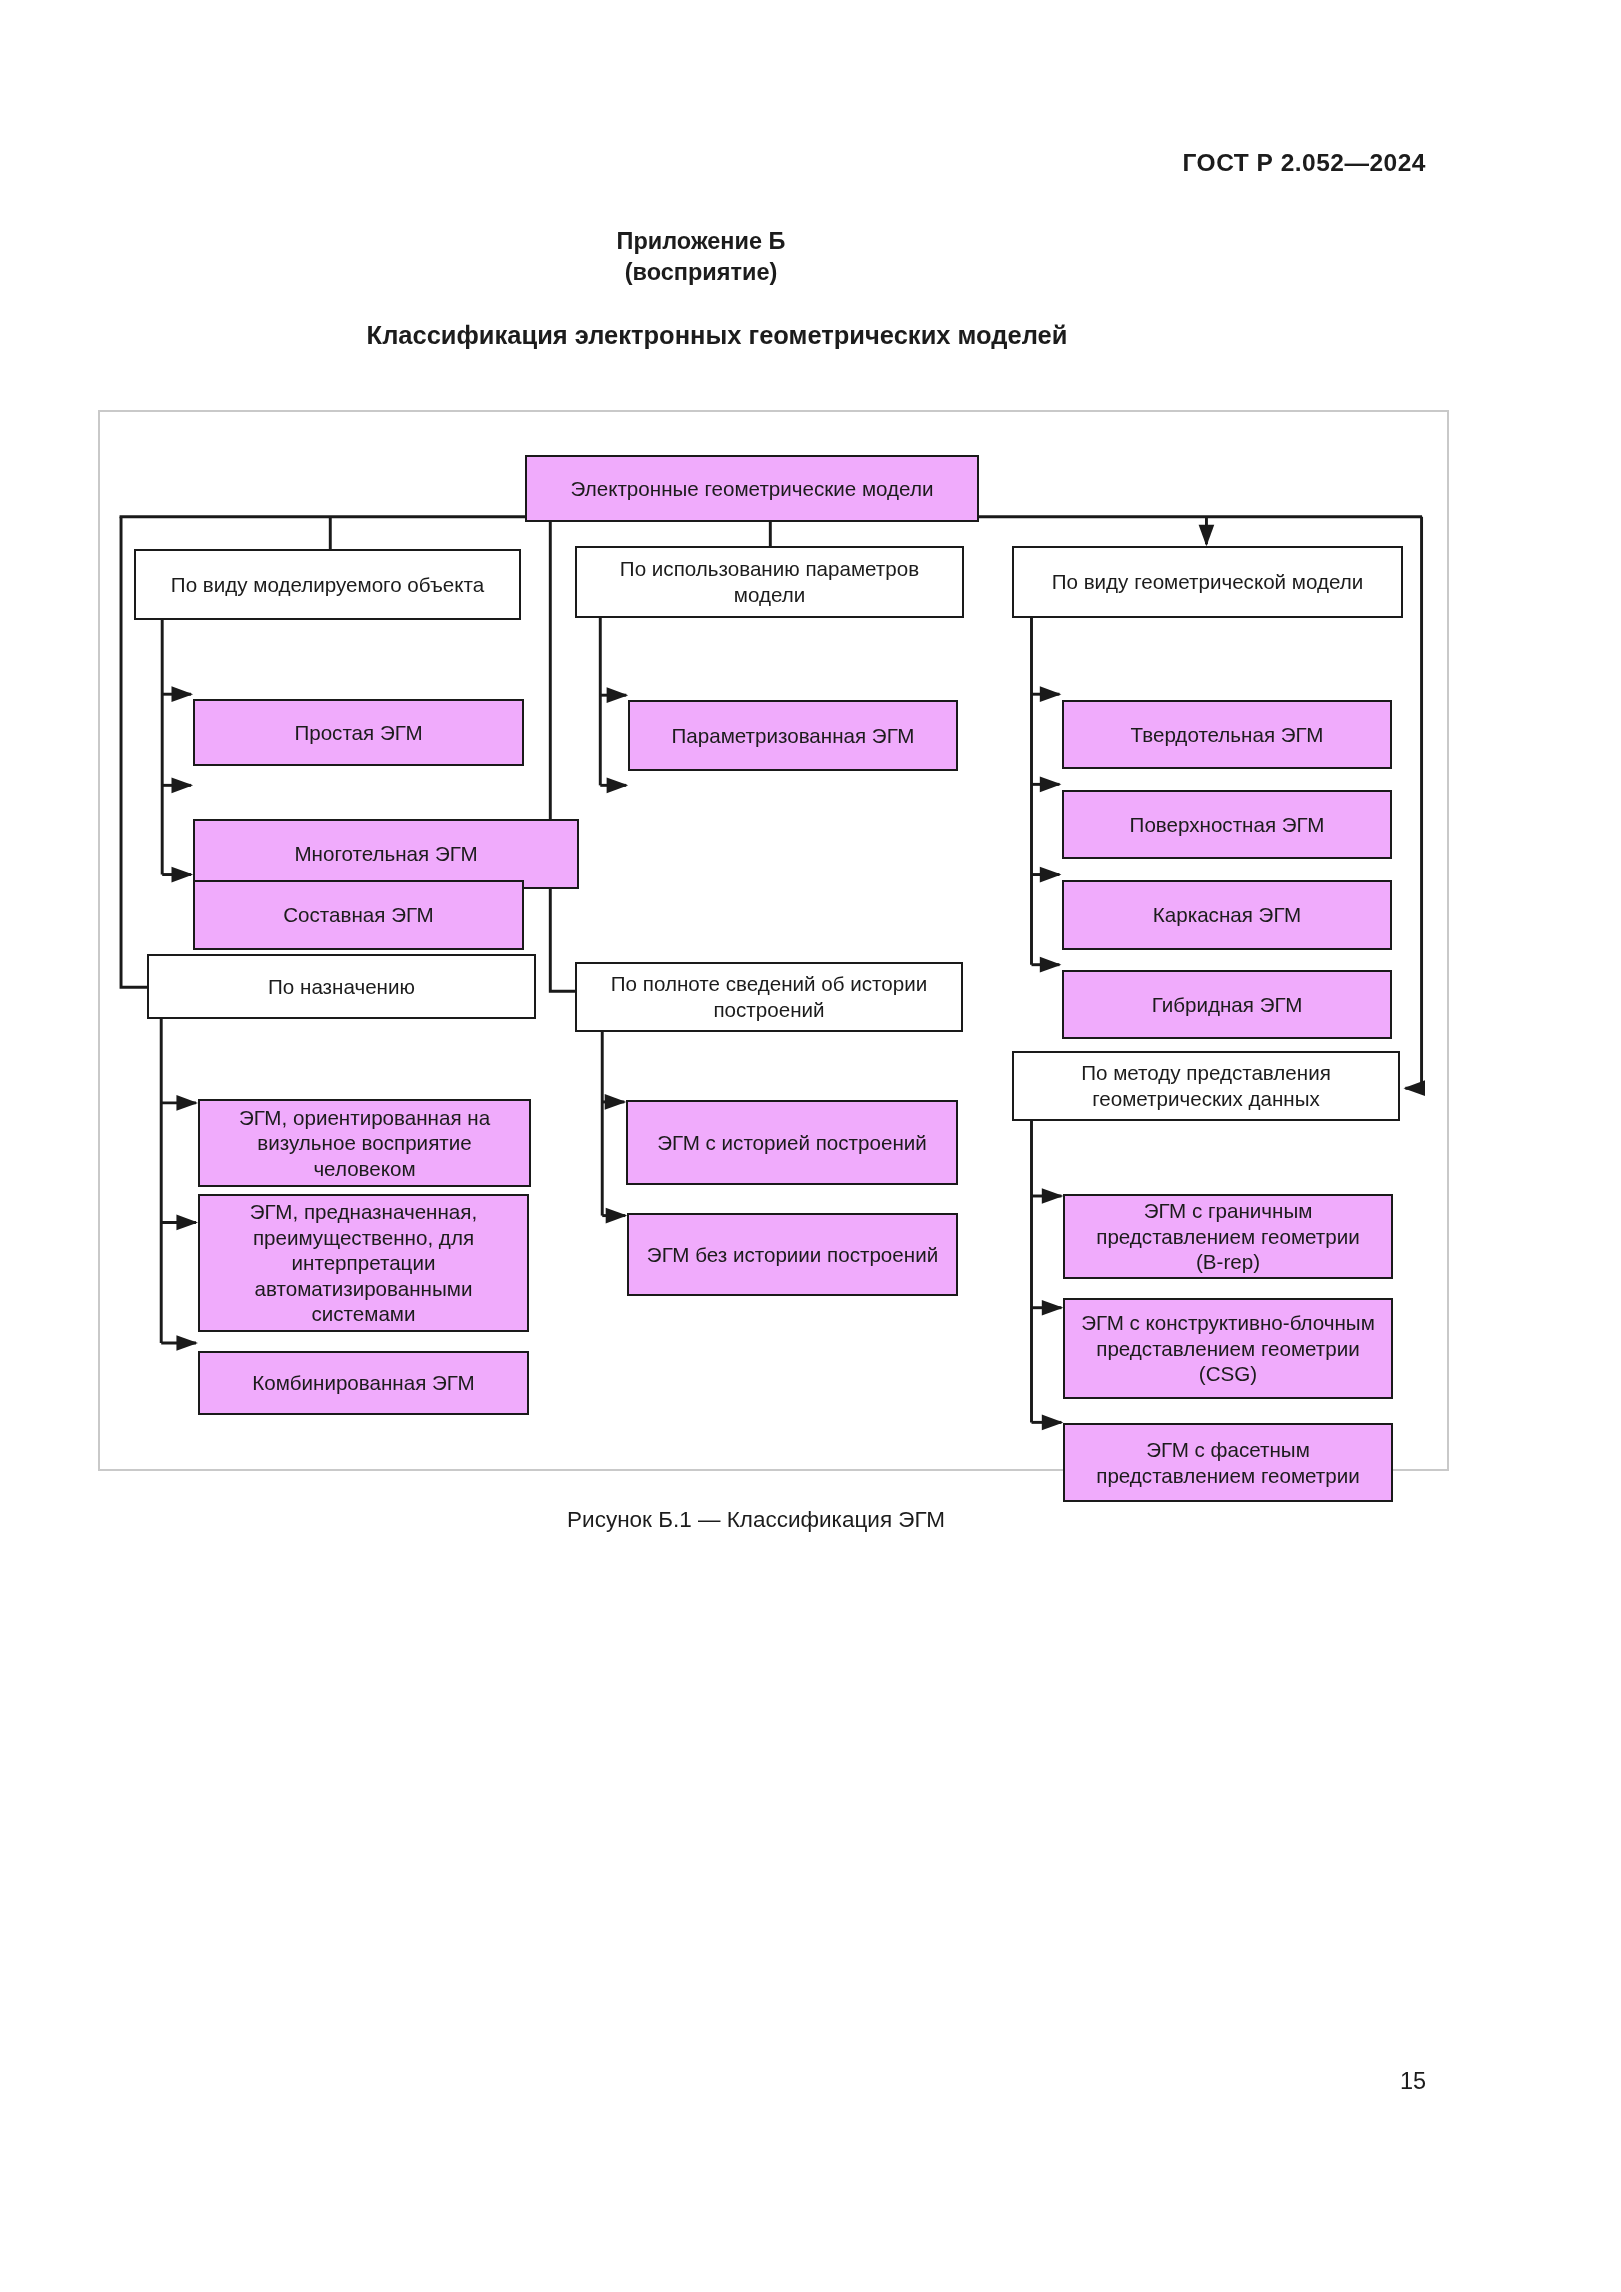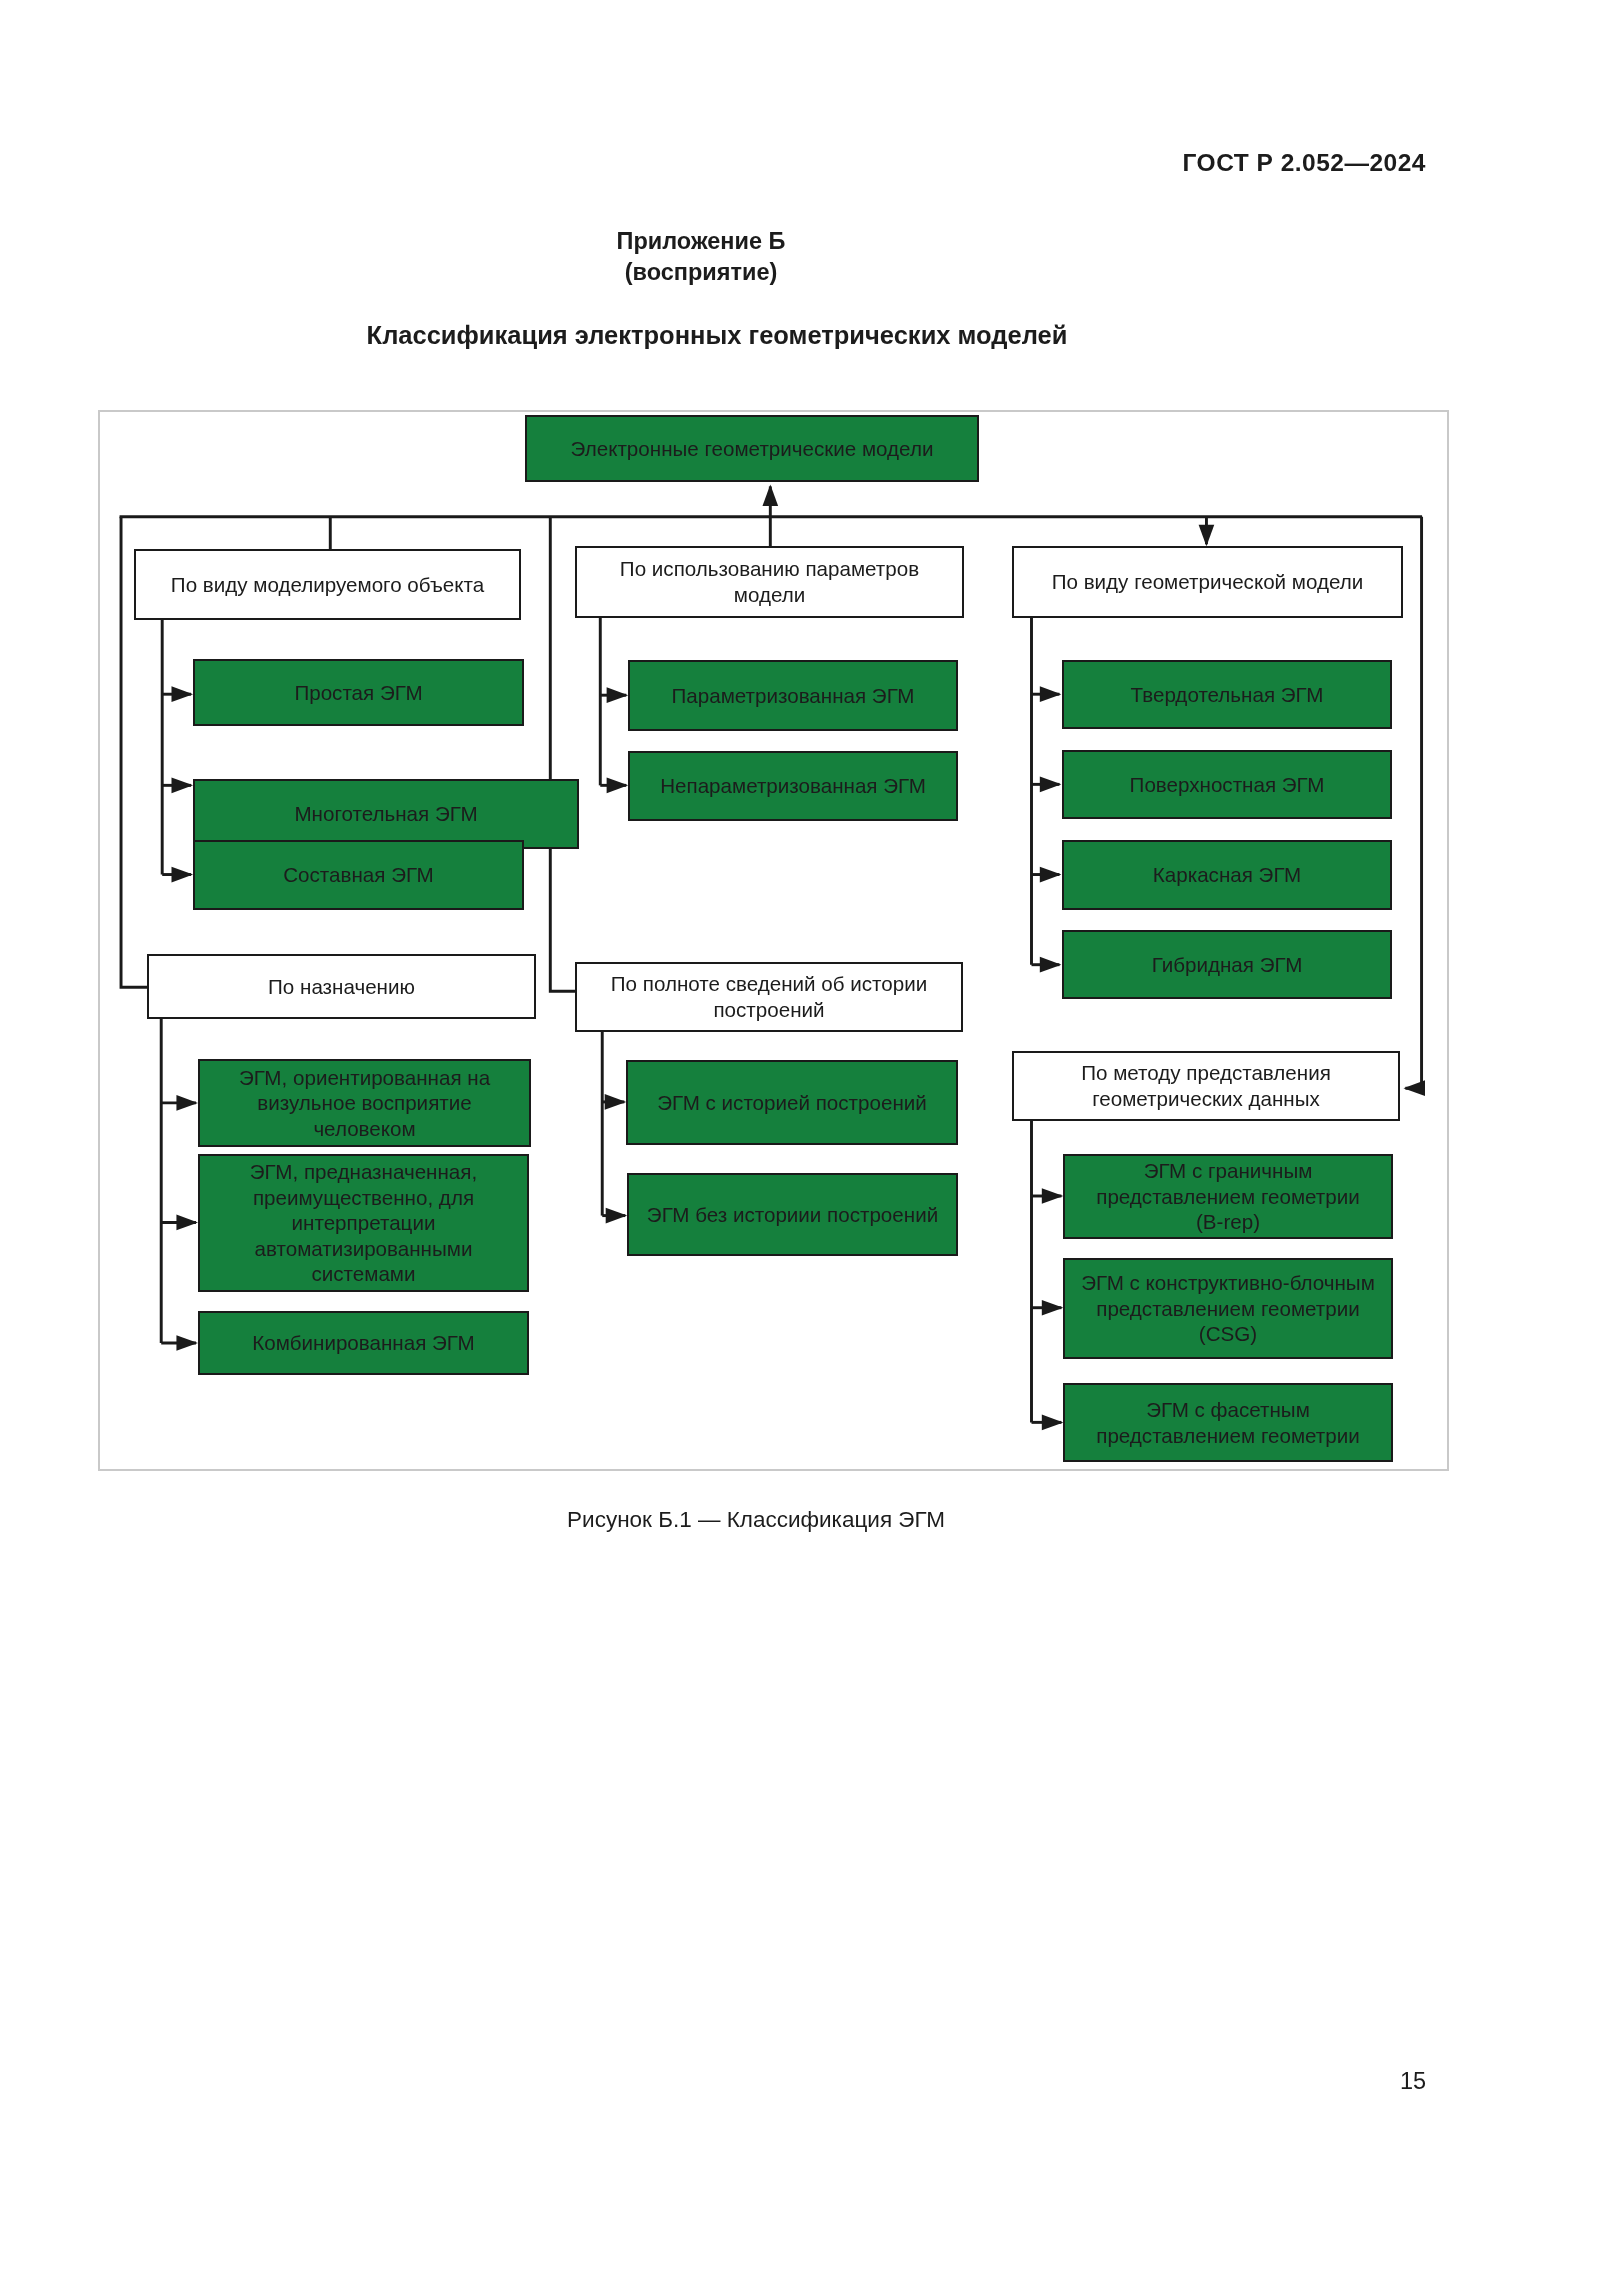--- a/index.html
+++ b/index.html
@@ -26,21 +26,21 @@
   }
   .connectors { position:absolute; left:0; top:0; pointer-events:none; }
 
   .node {
     position:absolute; box-sizing:border-box;
     border:2.9px solid #1a1a1a; background:#ffffff;
     display:flex; align-items:center; justify-content:center;
     text-align:center; font-size:20.6px; line-height:1.24;
     padding:2px 9.8px; white-space:pre-line;
   }
-  .node.gray { background:#15803d; }
+  .node.gray { background:#f0abfc;margin-top:40px; }
 </style>
 </head>
 <body>
 
 <div class="page">
 
   <div class="txt doc-number">ГОСТ Р 2.052—2024</div>
   <div class="txt appendix-title">Приложение Б</div>
   <div class="txt appendix-note">(восприятие)</div>
   <div class="txt heading">Классификация электронных геометрических моделей</div>
@@ -107,21 +107,20 @@
   <div class="node gray" style="left:198px;top:1154px;width:331px;height:138px">ЭГМ, предназначенная,
 преимущественно, для
 интерпретации
 автоматизированными
 системами</div>
   <div class="node gray" style="left:198px;top:1311px;width:331px;height:64px">Комбинированная ЭГМ</div>
 
   <div class="node" style="left:575px;top:546px;width:389px;height:72px">По использованию параметров
 модели</div>
   <div class="node gray" style="left:628px;top:660px;width:330px;height:71px">Параметризованная ЭГМ</div>
-  <div class="node gray" style="left:628px;top:751px;width:330px;height:70px">Непараметризованная ЭГМ</div>
 
   <div class="node" style="left:575px;top:962px;width:388px;height:70px">По полноте сведений об истории
 построений</div>
   <div class="node gray" style="left:626px;top:1060px;width:332px;height:85px">ЭГМ с историей построений</div>
   <div class="node gray" style="left:627px;top:1173px;width:331px;height:83px">ЭГМ без историии построений</div>
 
   <div class="node" style="left:1012px;top:546px;width:391px;height:72px">По виду геометрической модели</div>
   <div class="node gray" style="left:1062px;top:660px;width:330px;height:69px">Твердотельная ЭГМ</div>
   <div class="node gray" style="left:1062px;top:750px;width:330px;height:69px">Поверхностная ЭГМ</div>
   <div class="node gray" style="left:1062px;top:930px;width:330px;height:69px">Гибридная ЭГМ</div>

